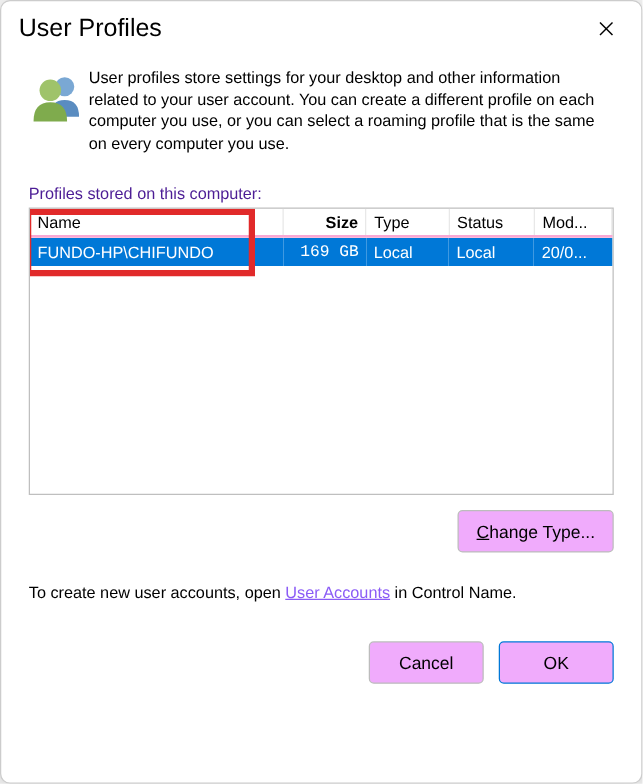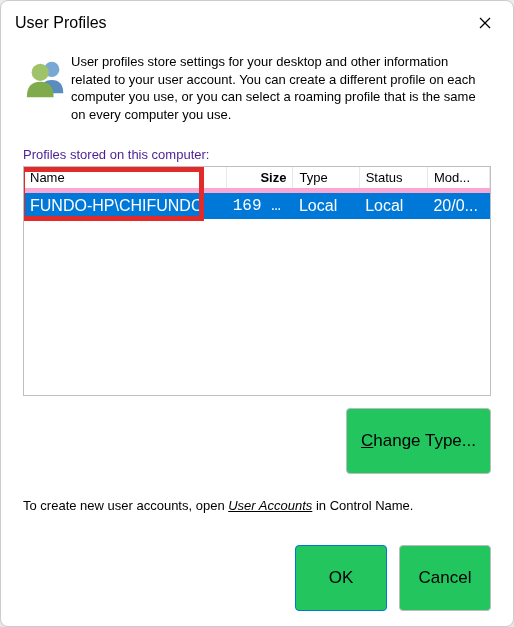--- a/index.html
+++ b/index.html
@@ -23,21 +23,21 @@
       border-radius: 8px;
       display: flex;
       flex-direction: column;
       box-shadow: 0 4px 20px rgba(0,0,0,0.15);
     }
     .titlebar {
       display: flex;
       align-items: center;
       justify-content: space-between;
       padding: 10px 12px 8px 14px;
-      font-size: 16px;
+      font-size: 20px;
       color: #000;
     }
     .close-btn {
       width: 32px;
       height: 24px;
       display: flex;
       align-items: center;
       justify-content: center;
       cursor: pointer;
       color: #000;
@@ -87,32 +87,32 @@
       border-collapse: collapse;
       table-layout: fixed;
     }
     .profile-table th {
       text-align: left;
       font-weight: normal;
       font-size: 13px;
       padding: 3px 6px;
       background: #fff;
       border-right: 1px solid #e8e8e8;
-      border-bottom: 5px solid #f9a8d4;
+      border-bottom: 2px solid #f9a8d4;
       white-space: nowrap;
       overflow: hidden;
       text-overflow: ellipsis;
     }
     .profile-table th.size {
       text-align: right;
       font-weight: bold;
     }
     .profile-table td {
       padding: 4px 6px;
-      font-size: 16px;
+      font-size: 13px;
       white-space: nowrap;
       overflow: hidden;
       text-overflow: ellipsis;
     }
     .profile-table td.size {
       text-align: right;
       font-family: Liberation Mono, monospace;
     }
     .row-selected td {
       background: #0078d7;
@@ -123,41 +123,40 @@
       border: 5px solid #e12a2a;
       pointer-events: none;
     }
     .change-type-row {
       display: flex;
       justify-content: flex-end;
       margin-top: 12px;
     }
     .btn {
       font-family: inherit;
-      font-size: 17px;
-      padding: 22px 14px;
+      font-size: 14px;
+      padding: 8px 14px;
       min-width: 92px;
-      background: #22c55e;
+      background: #f0abfc;
       border: 1px solid #bcbcbc;
       border-radius: 4px;
       cursor: pointer;
     }
     .btn-primary {
       border: 1px solid #0078d7;
     }
     .bottom-text {
       margin-top: 24px;
       font-size: 13px;
       color: #000;
     }
     .link {
-      color: #000000;
+      color: #8b5cf6;
       text-decoration: underline;
       cursor: pointer;
-      font-style: italic;
     }
     .button-row {
       display: flex;
       justify-content: flex-end;
       gap: 12px;
       margin-top: 32px;
     }
     .underline-letter {
       text-decoration: underline;
     }
@@ -226,17 +225,17 @@
 
     <div class="change-type-row">
       <button class="btn"><span class="underline-letter">C</span><span>hange Type...</span></button>
     </div>
 
     <div class="bottom-text">
       <span>To create new user accounts, open </span><span class="link">User Accounts</span><span> in Control Name.</span>
     </div>
 
     <div class="button-row">
+      <button class="btn">Cancel</button>
       <button class="btn btn-primary">OK</button>
-      <button class="btn">Cancel</button>
     </div>
   </div>
 </div>
 
 </body></html>

